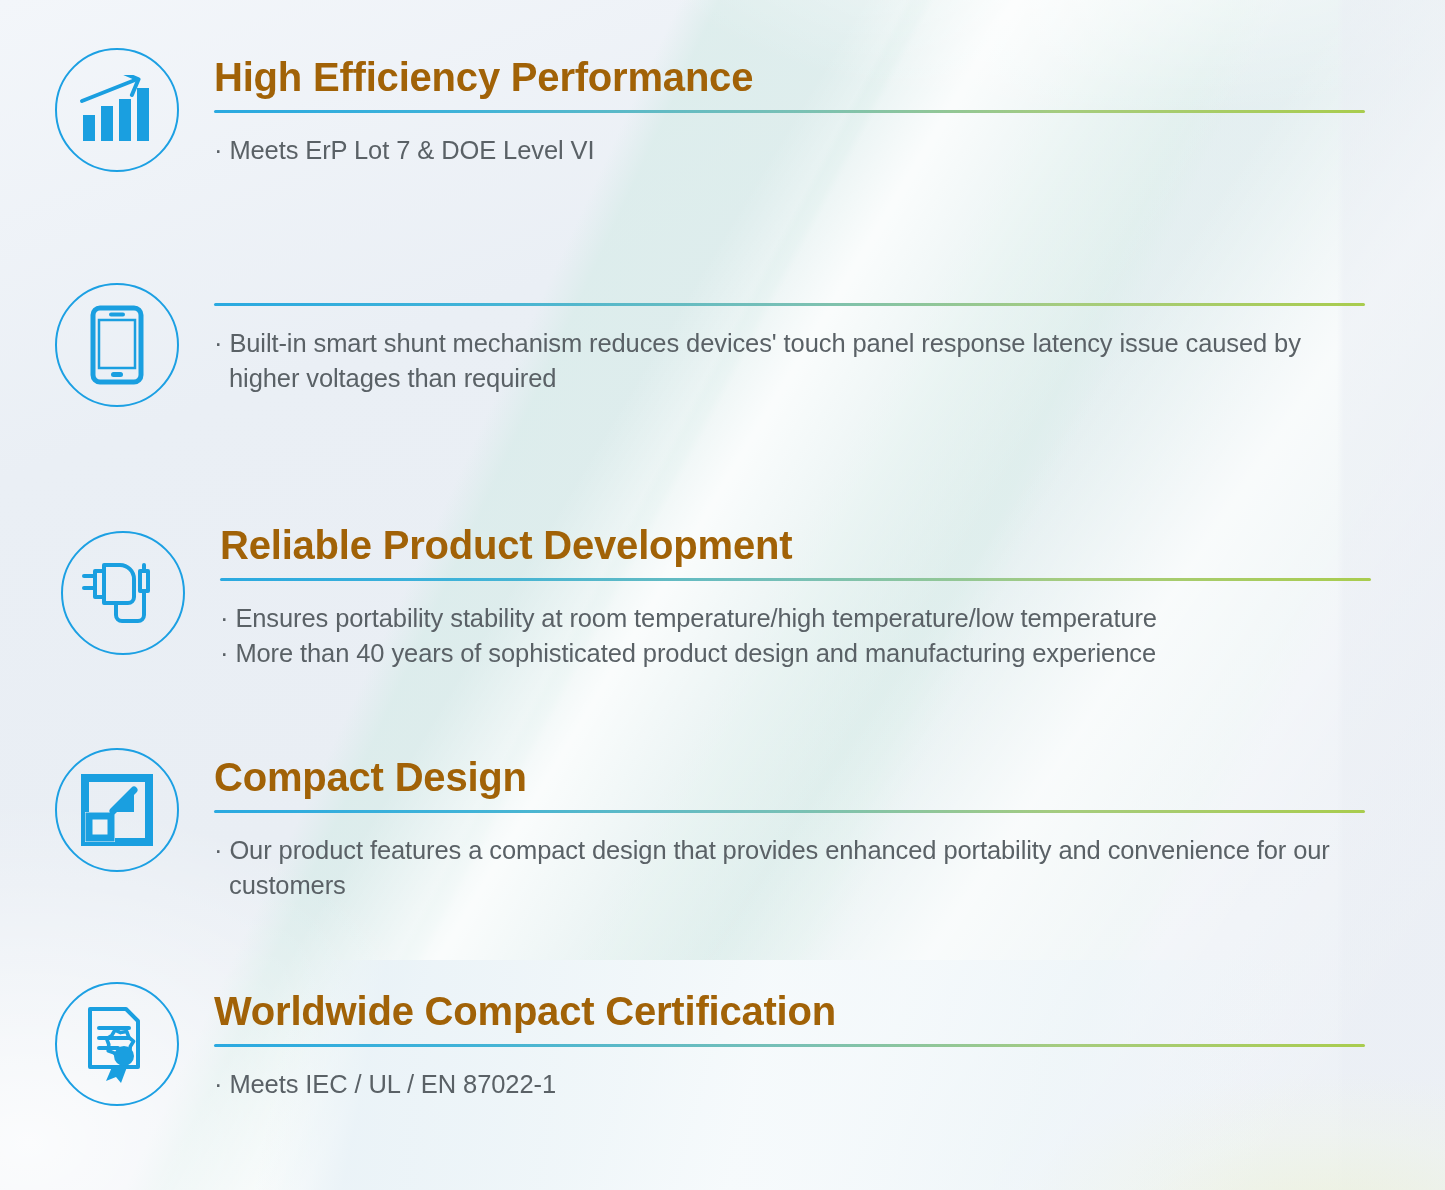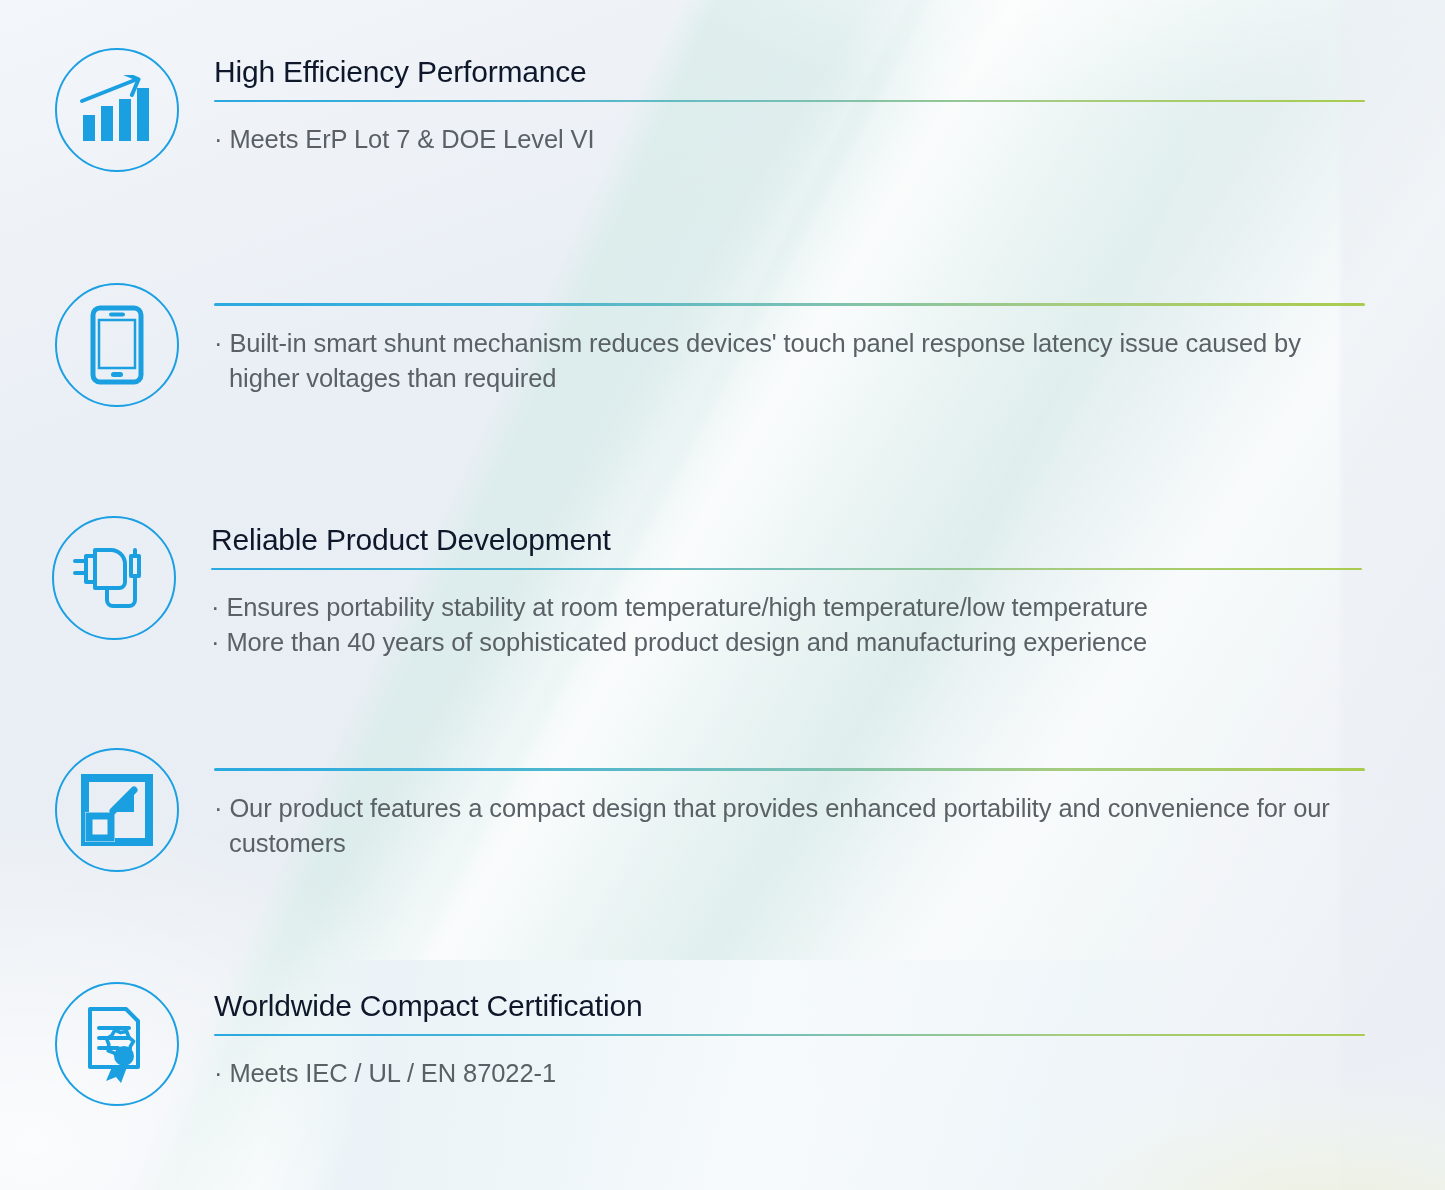--- a/index.html
+++ b/index.html
@@ -119,23 +119,23 @@
   }
   .icon-circle svg{ display:block; }
 
   .feature-body{
     margin-left:35px;
     flex:1 1 auto;
     padding-top:8px;
   }
 
   .feature-title{
-    font-size:30px;
-    font-weight:normal;
-    color:#0f172a;
+    font-size:40px;
+    font-weight:bold;
+    color:#a16207;
     letter-spacing:-0.2px;
     line-height:1.05;
     white-space:nowrap;
   }
 
   .rule{
     height:2.5px;
     margin-top:12px;
     border-radius:2px;
     background:linear-gradient(90deg,#2aa9e0 0%, #40b3d8 22%, #78c0b6 50%, #a6cc7e 74%, #a9cc4e 100%);
@@ -149,21 +149,21 @@
     color:#5a6166;
     line-height:1.38;
     letter-spacing:-0.1px;
     text-indent:-15px;
     padding-left:15px;
   }
 
   
   #f1{ left:55px;  top:48px;   width:1310px; }
   #f2{ left:55px;  top:283px;  width:1310px; }
-  #f3{ left:52px;  top:516px;  width:1310px; }
+  #f3{ left:61px;  top:516px;  width:1310px;align-items:center; }
   #f4{ left:55px;  top:748px;  width:1310px; }
   #f5{ left:55px;  top:982px;  width:1310px; }
 </style>
 </head>
 <body>
 
 <div class="bg-layer bg-base"></div>
 <div class="bg-layer bg-teal-block"></div>
 <div class="bg-layer bg-teal-block2"></div>
 <div class="bg-layer bg-diag-hair"></div>
@@ -242,20 +242,21 @@
     <div class="icon-circle">
       <svg width="72" height="72" viewBox="0 0 72 72">
         <path d="M4 4 H68 V68 H4 Z" fill="none" stroke="#1a9fe0" stroke-width="8"></path>
         <rect x="4" y="38" width="30" height="30" fill="#eef2f6"></rect>
         <path d="M8 42 H30 V64 H8 Z" fill="none" stroke="#1a9fe0" stroke-width="7"></path>
         <path d="M53 16 L32 37" stroke="#1a9fe0" stroke-width="7" stroke-linecap="round" fill="none"></path>
         <path d="M53 16 L53 38 L31 38 Z" fill="#1a9fe0"></path>
       </svg>
     </div>
     <div class="feature-body">
+      <div class="feature-title">Compact Design</div>
       <div class="rule"></div>
       <div class="bullets">
         <div class="bullet">· Our product features a compact design that provides enhanced portability and convenience for our customers</div>
       </div>
     </div>
   </div>
 
   <div class="feature" id="f5">
     <div class="icon-circle">
       <svg width="74" height="78" viewBox="0 0 74 78">

